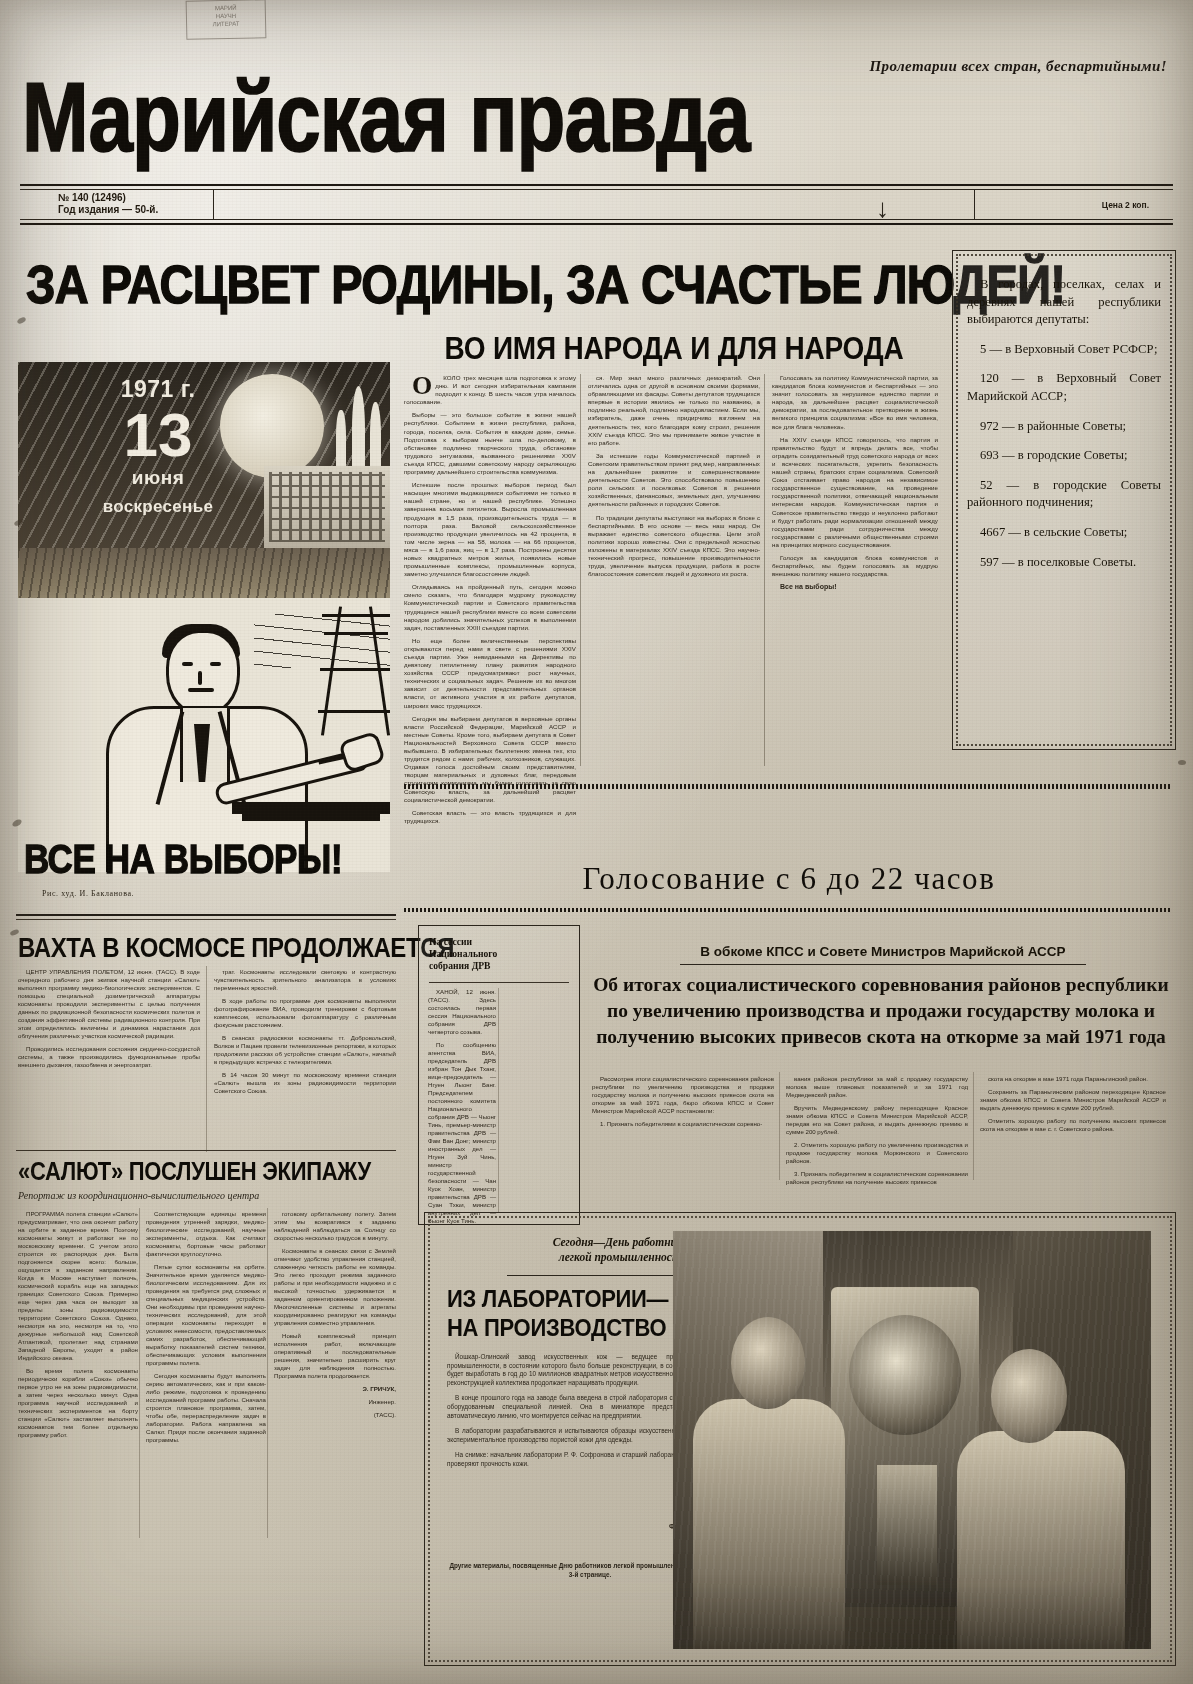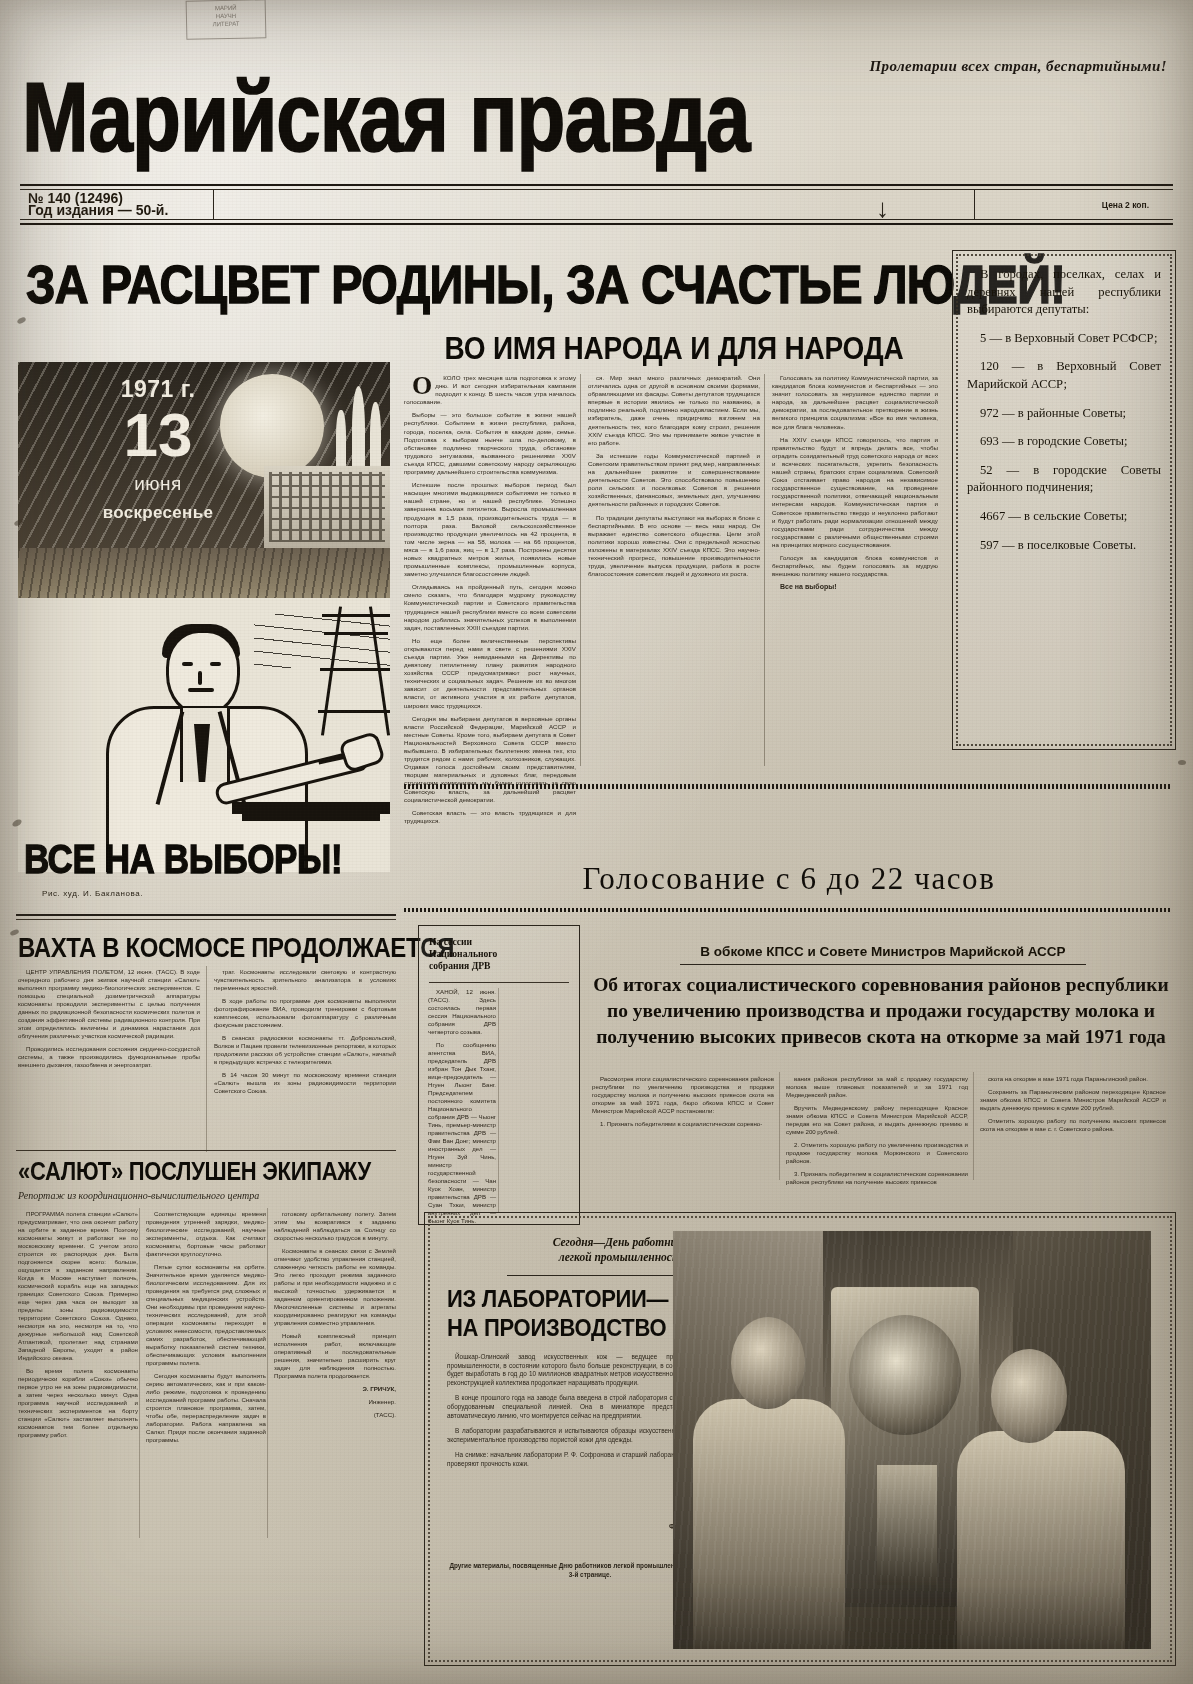--- a/index.html
+++ b/index.html
@@ -58,22 +58,22 @@
   #subtitle{
     position:absolute;left:0;right:0;top:148px;
     font-family:"Liberation Sans",sans-serif;font-weight:700;font-size:16.5px;
     letter-spacing:.1px;color:#161208;
   }
   #rule-a{position:absolute;left:20px;right:20px;top:184px;height:0;border-top:2.5px solid #1d1812;}
   #rule-b{position:absolute;left:20px;right:20px;top:189px;height:0;border-top:1px solid #2b251c;}
   #rule-c{position:absolute;left:20px;right:20px;top:219px;height:0;border-top:1px solid #2b251c;}
   #rule-d{position:absolute;left:20px;right:20px;top:223px;height:0;border-top:2.5px solid #1d1812;}
   #issue{
-    position:absolute;left:28px;top:192px;
-    font-family:"Liberation Sans",sans-serif;font-size:14px;line-height:12px;font-weight:700;color:#20190f;
+    position:absolute;left:58px;top:192px;
+    font-family:"Liberation Sans",sans-serif;font-size:10px;line-height:12px;font-weight:700;color:#20190f;
   }
   #datebar{
     position:absolute;left:0;right:0;top:196px;
     font-family:"Liberation Serif",serif;font-weight:700;font-size:13px;color:#1a1510;
   }
   #price{
     position:absolute;right:44px;top:200px;
     font-family:"Liberation Sans",sans-serif;font-size:8.5px;font-weight:700;color:#20190f;
   }
   #vsep1{position:absolute;left:213px;top:190px;width:0;height:30px;border-left:1px solid #2b251c;}
@@ -143,21 +143,21 @@
   .fg-lapelR{position:absolute;left:212px;top:348px;width:4px;height:96px;background:#17130d;transform:rotate(-15deg);}
   .fg-shirt{position:absolute;left:162px;top:346px;width:44px;height:74px;background:#e9e4d7;border-left:3px solid #17130d;border-right:3px solid #17130d;}
   .fg-tie{position:absolute;left:176px;top:362px;width:16px;height:58px;background:#17130d;clip-path:polygon(0 0,100% 0,70% 100%,30% 100%);}
   .fg-arm{position:absolute;left:196px;top:404px;width:150px;height:16px;background:#efeade;border:3px solid #17130d;border-radius:10px;transform:rotate(-14deg);}
   .fg-hand{position:absolute;left:324px;top:374px;width:34px;height:26px;background:#efeade;border:3px solid #17130d;border-radius:10px;transform:rotate(-18deg);}
   .ballot{position:absolute;left:300px;top:392px;width:62px;height:4px;background:#17130d;transform:rotate(-12deg);}
   .urn{position:absolute;left:214px;top:440px;width:158px;height:12px;background:#17130d;}
   .urn2{position:absolute;left:224px;top:452px;width:138px;height:7px;background:#17130d;}
   #poster-credit{
     position:absolute;left:34px;top:889px;
-    font-family:Liberation Sans, sans-serif;font-size:8px;letter-spacing:.6px;color:#2b2418;padding-left:8px;
+    font-family:Liberation Serif, serif;font-size:8px;letter-spacing:.6px;color:#2b2418;padding-left:8px;
   }
   #slogan2{
     position:absolute;left:24px;top:838px;width:380px;
     font-family:"Liberation Sans",sans-serif;font-weight:700;font-size:35px;line-height:36px;
     letter-spacing:-.4px;color:#0d0b07;-webkit-text-stroke:1.1px #0d0b07;
     transform:scaleY(1.18);transform-origin:left top;white-space:nowrap;
   }
 
   
   .lead-col{
@@ -185,21 +185,21 @@
     background:rgba(255,255,255,.10);
   }
   #sidebox:before{
     content:"";position:absolute;inset:3px;border:2px dotted #3b3327;opacity:.85;
   }
   #sidebox .inner{
     position:absolute;inset:13px 14px;
     font-family:"Liberation Serif",serif;font-size:12.6px;line-height:17.6px;
     color:#181309;text-align:justify;
   }
-  #sidebox .inner p{margin:2px 0 11px 0;text-indent:13px;}
+  #sidebox .inner p{margin:12px 0 11px 0;text-indent:13px;}
 
   
   #bn-rule{position:absolute;left:404px;right:22px;top:784px;height:5px;
     background:repeating-linear-gradient(90deg,#1d1812 0 2px,rgba(0,0,0,0) 2px 4px);}
   #banner1{
     position:absolute;left:404px;top:798px;width:770px;
     font-family:"Liberation Sans",sans-serif;font-weight:700;font-size:27px;line-height:32px;
     letter-spacing:-.2px;color:#100d09;text-align:center;
   }
   #banner1 b{font-size:31px;}
@@ -373,21 +373,21 @@
     <div class="rocket r2"></div>
     <div class="rocket r3"></div>
     <div class="pst-bldg"></div>
     <div class="pst-field"></div>
     <div class="pst-white"></div>
 
     <div style="position:absolute;left:60px;top:14px;width:160px;text-align:center;
                 font-family:'Liberation Sans',sans-serif;color:#f1ece0;">
       <div style="font-size:23px;font-weight:700;letter-spacing:.5px;">1971 г.</div>
       <div style="font-size:62px;font-weight:700;line-height:60px;margin-top:2px;">13</div>
-      <div style="font-size:19px;font-weight:400;letter-spacing:.5px;margin-top:8px;">июня</div>
+      <div style="font-size:19px;font-weight:700;letter-spacing:.5px;margin-top:2px;">июня</div>
       <div style="font-size:17px;font-weight:700;letter-spacing:.3px;margin-top:8px;">воскресенье</div>
     </div>
 
     <div class="wires"></div>
     <div class="pylon">
       <i class="pl-l"></i>
         <i class="pl-r"></i>
         <i class="pl-x1"></i>
         <i class="pl-x2"></i>
         <i class="pl-x3"></i>

